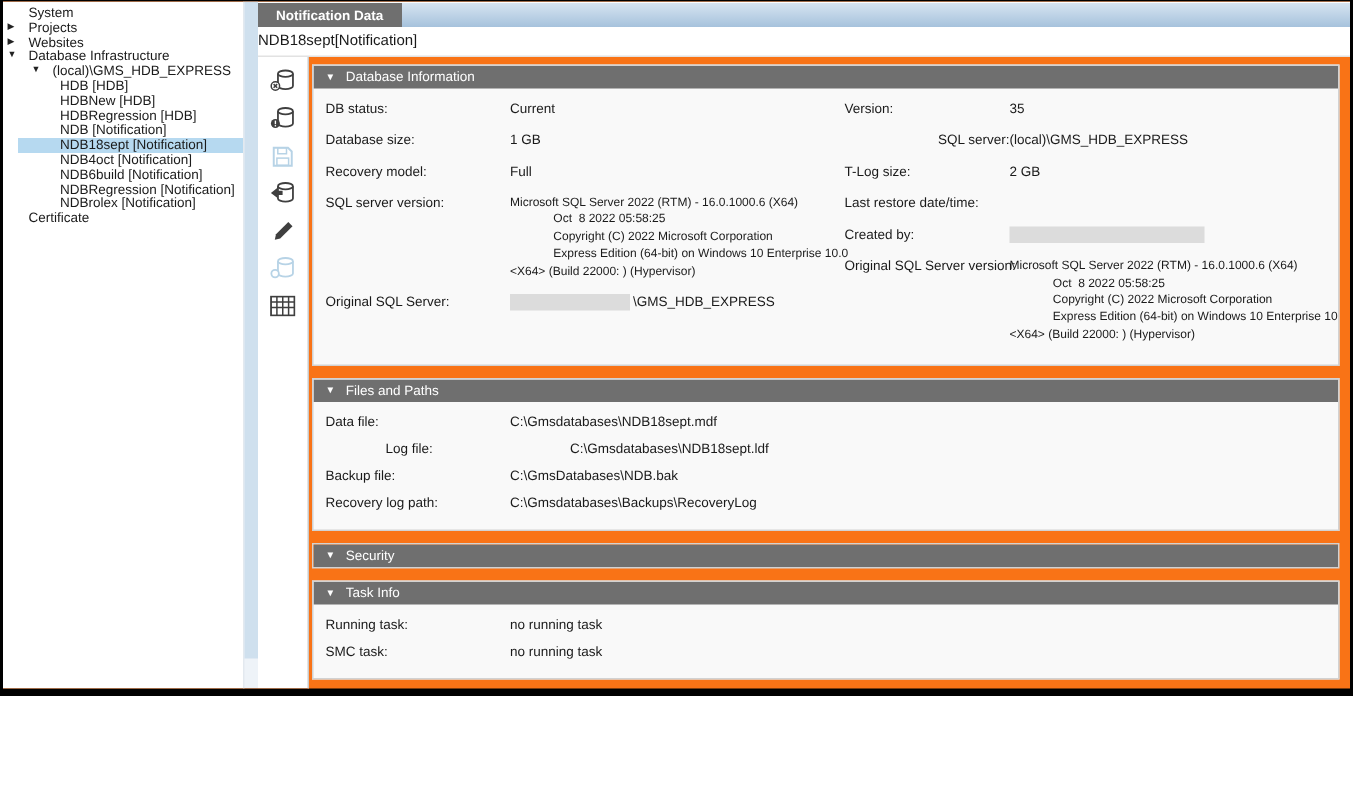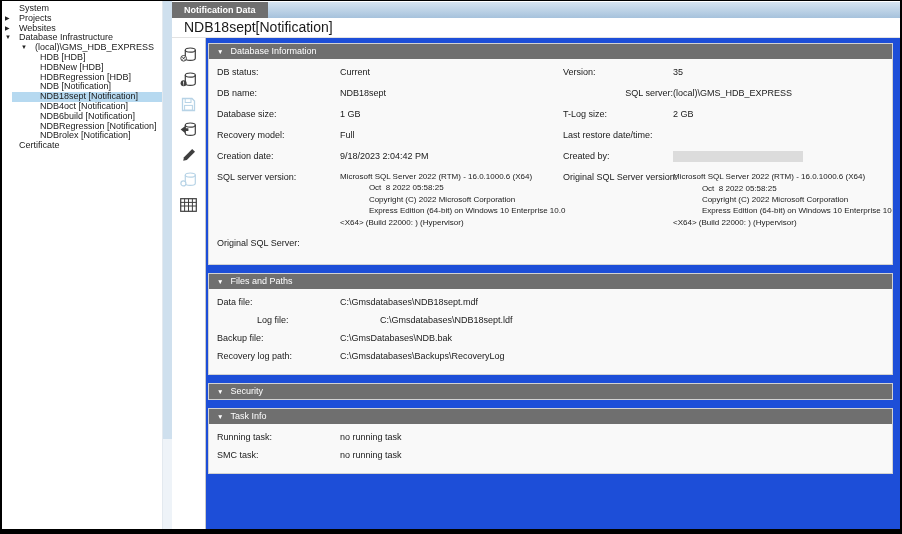--- a/index.html
+++ b/index.html
@@ -1,35 +1,35 @@
 <!DOCTYPE html>
 <html><head>
 <meta charset="utf-8">
 <style>
   html,body{margin:0;padding:0;background:#fff;font-family:"Liberation Sans",sans-serif;}
-  .window{position:relative;width:902px;height:534px;box-sizing:border-box;background:#1d4ed8;
+  .window{position:relative;width:902px;height:464px;box-sizing:border-box;background:#f97316;
     border-left:2px solid #000;border-right:2px solid #000;border-top:1px solid #000;border-bottom:5px solid #000;
     display:flex;overflow:hidden;}
   
   .sidebar{width:160px;flex:none;background:#fff;padding-top:3px;overflow:hidden;}
   .tree-item{height:9.8px;line-height:9.8px;font-size:9px;display:flex;align-items:center;white-space:nowrap;color:#1a1a1a;cursor:default;}
   .tree-item.lvl0{padding-left:3px;}
   .tree-item.lvl1{padding-left:19px;}
   .tree-item.lvl2{padding-left:38px;}
   .tree-arrow{display:inline-block;width:14px;flex:none;font-size:6px;color:#222;}
   .tree-item.lvl2 .tree-arrow{width:0;}
   .tree-item.selected{background:linear-gradient(#b6d9f0,#b6d9f0) no-repeat;background-position:10px 0;background-size:calc(100% - 10px) 100%;}
   .sidebar-scrollbar{width:9px;flex:none;background:#eef3f8;border-left:1px solid #e3e9ef;}
   .sidebar-scrollbar .thumb{width:100%;height:438px;background:#cfe0ee;}
   
   .right-panel{flex:1;display:flex;flex-direction:column;min-width:0;}
   .tabstrip{height:16px;flex:none;background:linear-gradient(#d6e4f1,#a6c2dc);border-top:1px solid #fff;display:flex;text-align:center;}
   .tab{font-size:9px;font-weight:bold;padding:0 12px;line-height:16px;cursor:default;}
   .tab.active{background:#6f6f6f;color:#fff;}
-  .title-row{height:19px;line-height:19px;flex:none;font-size:14px;color:#1a1a1a;padding-left:12px;background:#fff;border-bottom:1px solid #e2e2e2;}
+  .title-row{height:19px;line-height:19px;flex:none;font-size:10px;color:#1a1a1a;padding-left:0;background:#fff;border-bottom:1px solid #e2e2e2;}
   .panel-body{flex:1;display:flex;min-height:0;}
   
   .toolbar{width:33px;flex:none;background:#fff;border-right:1px solid #c9c9c9;display:flex;flex-direction:column;align-items:center;padding-top:10px;gap:8px;}
   .tool-btn{width:20px;height:17px;display:flex;align-items:center;justify-content:center;cursor:default;}
   
   .content{flex:1;min-width:0;overflow:hidden;padding:5px 7px 0 2px;}
   .section{margin-bottom:8px;border:1px solid #d2d2d2;background:#f9f9f9;overflow:hidden;}
   .section-header{background:#6f6f6f;color:#fff;height:15px;line-height:15px;font-size:9px;padding-left:8px;display:flex;gap:7px;cursor:default;}
   .section-header .tri{font-size:6.5px;}
   .section-body{padding:7px 8px 6px 8px;}
@@ -193,45 +193,38 @@
             <span class="tri">▼</span>
             <span>Database Information</span>
           </div>
           <div class="section-body two-col">
             <div class="col-left fields">
                 <div class="field-row">
                   <span class="field-label" style="width: 123px;">DB status:</span>
                   <span class="field-value">Current</span>
                 </div>
                 <div class="field-row">
-                  <span class="field-label" style="width: 123px;">DB name:</span>
-                  <span class="field-value">NDB18sept</span>
-                </div>
-                <div class="field-row">
                   <span class="field-label" style="width: 123px;">Database size:</span>
                   <span class="field-value">1 GB</span>
                 </div>
                 <div class="field-row">
                   <span class="field-label" style="width: 123px;">Recovery model:</span>
                   <span class="field-value">Full</span>
-                </div>
-                <div class="field-row">
-                  <span class="field-label" style="width: 123px;">Creation date:</span>
-                  <span class="field-value">9/18/2023 2:04:42 PM</span>
                 </div>
                 <div class="field-row">
                   <span class="field-label" style="width: 123px;">SQL server version:</span>
                   <span class="field-value pre">Microsoft SQL Server 2022 (RTM) - 16.0.1000.6 (X64)
              Oct  8 2022 05:58:25
              Copyright (C) 2022 Microsoft Corporation
              Express Edition (64-bit) on Windows 10 Enterprise 10.0
 &lt;X64&gt; (Build 22000: ) (Hypervisor)</span>
                 </div>
                 <div class="field-row">
                   <span class="field-label" style="width: 123px;">Original SQL Server:</span>
+                  <span class="field-value"><span class="redacted" style="width: 80px;"></span>\GMS_HDB_EXPRESS</span>
                 </div>
               </div>
             <div class="col-right fields">
                 <div class="field-row">
                   <span class="field-label" style="width: 110px;">Version:</span>
                   <span class="field-value">35</span>
                 </div>
                 <div class="field-row">
                   <span class="field-label" style="width: 110px; text-align: right;">SQL server:</span>
                   <span class="field-value">(local)\GMS_HDB_EXPRESS</span>

